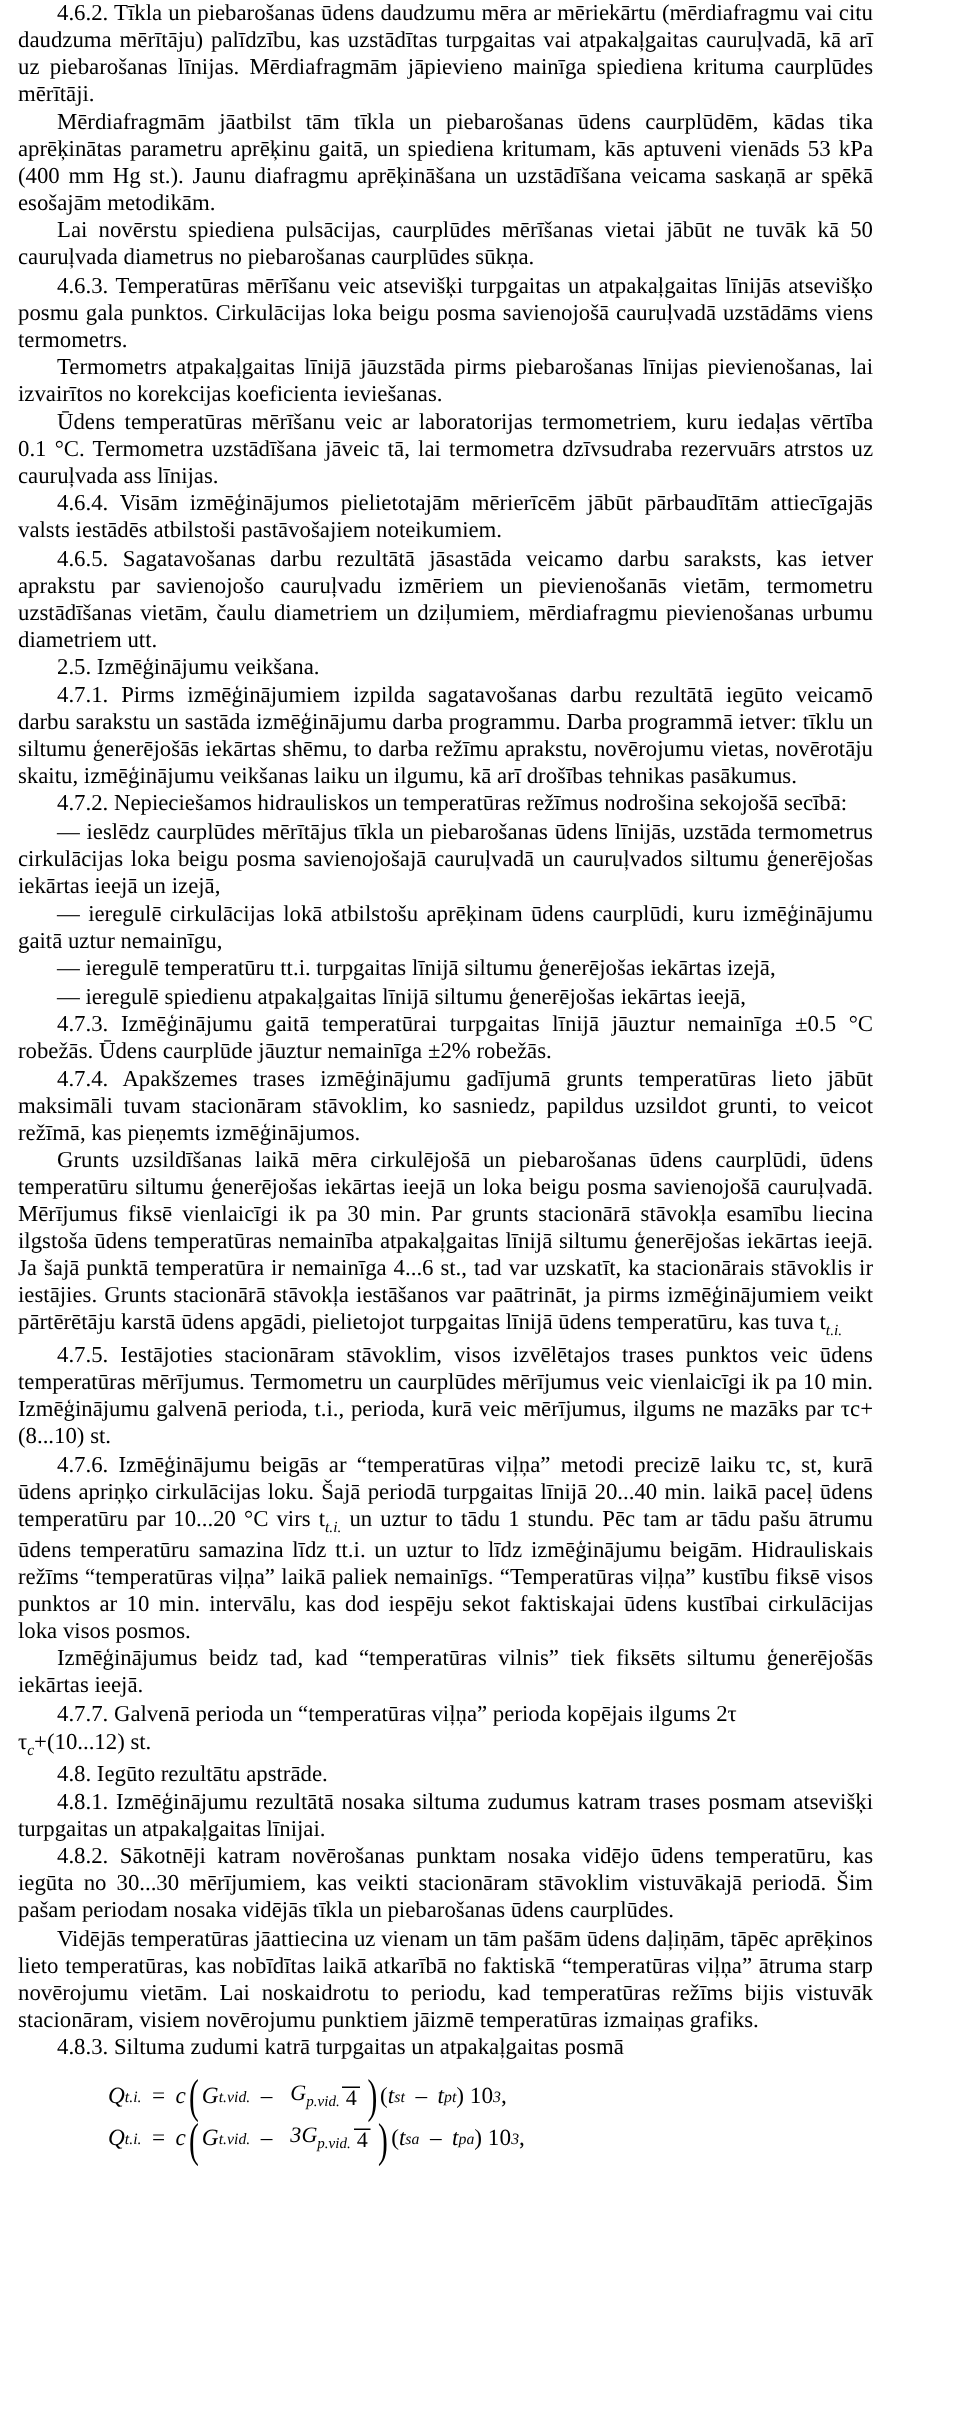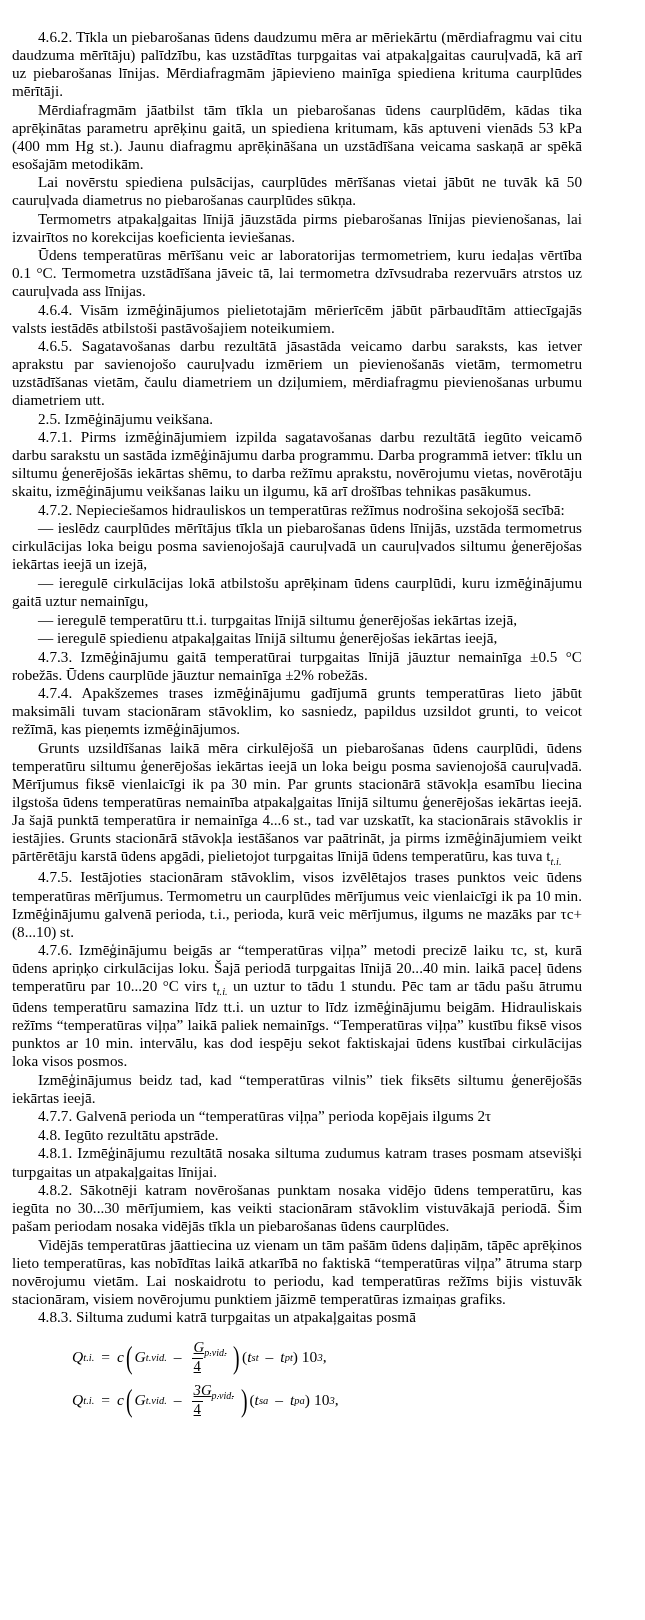--- a/index.html
+++ b/index.html
@@ -10,21 +10,21 @@
   body {
     width: 645px;
     min-height: 1620px;
     font-family: "Liberation Serif", "DejaVu Serif", serif;
     color: #000000;
   }
   .page {
     width: 596px;
     min-height: 1620px;
     box-sizing: border-box;
-    padding: 28px 14px 8px 12px;
+    padding: 0 14px 8px 12px;
     position: relative;
   }
   p {
     margin: 0 0 0.5px 0;
     font-size: 15.2px;
     line-height: 1.185;
     text-align: justify;
     text-justify: inter-word;
     hyphens: manual;
   }
@@ -67,64 +67,65 @@
   }
   .paren-big {
     font-size: 2.05em;
     line-height: 0.6;
     display: inline-block;
     transform: scaleX(0.62);
     font-family: "Liberation Serif", serif;
   }
   .frac {
     display: inline-flex;
-    flex-direction: column;
-    align-items: flex-start;
+    flex-direction: row;
+    align-items: flex-end;
     vertical-align: middle;
     margin: 0 3px;
     line-height: 1.02;
-    text-decoration: underline;
   }
   .frac .num {
     padding: 0 2px;
     font-style: italic;
     font-size: 0.95em;
   }
   .frac .den {
     border-top: 1.2px solid #000;
     padding: 0 2px;
     font-size: 0.95em;
   }
 </style>
 </head>
 <body>
 
 <div class="page">
 
   <p class="ind">4.6.2. Tīkla un piebarošanas ūdens daudzumu mēra ar mēriekārtu (mērdiafragmu vai citu daudzuma mērītāju) palīdzību, kas uzstādītas turpgaitas vai atpakaļgaitas cauruļvadā, kā arī uz piebarošanas līnijas. Mērdiafragmām jāpievieno mainīga spiediena krituma caurplūdes mērītāji.</p>
   <p class="ind">Mērdiafragmām jāatbilst tām tīkla un piebarošanas ūdens caurplūdēm, kādas tika aprēķinātas parametru aprēķinu gaitā, un spiediena kritumam, kās aptuveni vienāds 53 kPa (400 mm Hg st.). Jaunu diafragmu aprēķināšana un uzstādīšana veicama saskaņā ar spēkā esošajām metodikām.</p>
   <p class="ind">Lai novērstu spiediena pulsācijas, caurplūdes mērīšanas vietai jābūt ne tuvāk kā 50 cauruļvada diametrus no piebarošanas caurplūdes sūkņa.</p>
+  <p class="ind">4.6.3. Temperatūras mērīšanu veic atsevišķi turpgaitas un atpakaļgaitas līnijās atsevišķo posmu gala punktos. Cirkulācijas loka beigu posma savienojošā cauruļvadā uzstādāms viens termometrs.</p>
   <p class="ind">Termometrs atpakaļgaitas līnijā jāuzstāda pirms piebarošanas līnijas pievienošanas, lai izvairītos no korekcijas koeficienta ieviešanas.</p>
   <p class="ind">Ūdens temperatūras mērīšanu veic ar laboratorijas termometriem, kuru iedaļas vērtība 0.1 °C. Termometra uzstādīšana jāveic tā, lai termometra dzīvsudraba rezervuārs atrstos uz cauruļvada ass līnijas.</p>
   <p class="ind">4.6.4. Visām izmēģinājumos pielietotajām mērierīcēm jābūt pārbaudītām attiecīgajās valsts iestādēs atbilstoši pastāvošajiem noteikumiem.</p>
   <p class="ind">4.6.5. Sagatavošanas darbu rezultātā jāsastāda veicamo darbu saraksts, kas ietver aprakstu par savienojošo cauruļvadu izmēriem un pievienošanās vietām, termometru uzstādīšanas vietām, čaulu diametriem un dziļumiem, mērdiafragmu pievienošanas urbumu diametriem utt.</p>
   <p class="ind">2.5. Izmēģinājumu veikšana.</p>
   <p class="ind">4.7.1. Pirms izmēģinājumiem izpilda sagatavošanas darbu rezultātā iegūto veicamō darbu sarakstu un sastāda izmēģinājumu darba programmu. Darba programmā ietver: tīklu un siltumu ģenerējošās iekārtas shēmu, to darba režīmu aprakstu, novērojumu vietas, novērotāju skaitu, izmēģinājumu veikšanas laiku un ilgumu, kā arī drošības tehnikas pasākumus.</p>
   <p class="ind">4.7.2. Nepieciešamos hidrauliskos un temperatūras režīmus nodrošina sekojošā secībā:</p>
   <p class="dash">— ieslēdz caurplūdes mērītājus tīkla un piebarošanas ūdens līnijās, uzstāda termometrus cirkulācijas loka beigu posma savienojošajā cauruļvadā un cauruļvados siltumu ģenerējošas iekārtas ieejā un izejā,</p>
   <p class="dash">— ieregulē cirkulācijas lokā atbilstošu aprēķinam ūdens caurplūdi, kuru izmēģinājumu gaitā uztur nemainīgu,</p>
   <p class="dash">— ieregulē temperatūru tt.i. turpgaitas līnijā siltumu ģenerējošas iekārtas izejā,</p>
   <p class="dash">— ieregulē spiedienu atpakaļgaitas līnijā siltumu ģenerējošas iekārtas ieejā,</p>
   <p class="ind">4.7.3. Izmēģinājumu gaitā temperatūrai turpgaitas līnijā jāuztur nemainīga ±0.5 °C robežās. Ūdens caurplūde jāuztur nemainīga ±2% robežās.</p>
   <p class="ind">4.7.4. Apakšzemes trases izmēģinājumu gadījumā grunts temperatūras lieto jābūt maksimāli tuvam stacionāram stāvoklim, ko sasniedz, papildus uzsildot grunti, to veicot režīmā, kas pieņemts izmēģinājumos.</p>
   <p class="ind"><span>Grunts uzsildīšanas laikā mēra cirkulējošā un piebarošanas ūdens caurplūdi, ūdens temperatūru siltumu ģenerējošas iekārtas ieejā un loka beigu posma savienojošā cauruļvadā. Mērījumus fiksē vienlaicīgi ik pa 30 min. Par grunts stacionārā stāvokļa esamību liecina ilgstoša ūdens temperatūras nemainība atpakaļgaitas līnijā siltumu ģenerējošas iekārtas ieejā. Ja šajā punktā temperatūra ir nemainīga 4...6 st., tad var uzskatīt, ka stacionārais stāvoklis ir iestājies. Grunts stacionārā stāvokļa iestāšanos var paātrināt, ja pirms izmēģinājumiem veikt pārtērētāju karstā ūdens apgādi, pielietojot turpgaitas līnijā ūdens temperatūru, kas tuva t</span><span class="sub">t.i.</span></p>
   <p class="ind">4.7.5. Iestājoties stacionāram stāvoklim, visos izvēlētajos trases punktos veic ūdens temperatūras mērījumus. Termometru un caurplūdes mērījumus veic vienlaicīgi ik pa 10 min. Izmēģinājumu galvenā perioda, t.i., perioda, kurā veic mērījumus, ilgums ne mazāks par τc+ (8...10) st.</p>
   <p class="ind"><span>4.7.6. Izmēģinājumu beigās ar “temperatūras viļņa” metodi precizē laiku τc, st, kurā ūdens apriņķo cirkulācijas loku. Šajā periodā turpgaitas līnijā 20...40 min. laikā paceļ ūdens temperatūru par 10...20 °C virs t</span><span class="sub">t.i.</span><span> un uztur to tādu 1 stundu. Pēc tam ar tādu pašu ātrumu ūdens temperatūru samazina līdz tt.i. un uztur to līdz izmēģinājumu beigām. Hidrauliskais režīms “temperatūras viļņa” laikā paliek nemainīgs. “Temperatūras viļņa” kustību fiksē visos punktos ar 10 min. intervālu, kas dod iespēju sekot faktiskajai ūdens kustībai cirkulācijas loka visos posmos.</span></p>
   <p class="ind">Izmēģinājumus beidz tad, kad “temperatūras vilnis” tiek fiksēts siltumu ģenerējošās iekārtas ieejā.</p>
   <p class="ind"><span>4.7.7. Galvenā perioda un “temperatūras viļņa” perioda kopējais ilgums 2τ</span></p>
+  <p class="noind"><span>τ</span><span class="sub">c</span><span>+(10...12) st.</span></p>
   <p class="ind">4.8. Iegūto rezultātu apstrāde.</p>
   <p class="ind">4.8.1. Izmēģinājumu rezultātā nosaka siltuma zudumus katram trases posmam atsevišķi turpgaitas un atpakaļgaitas līnijai.</p>
   <p class="ind">4.8.2. Sākotnēji katram novērošanas punktam nosaka vidējo ūdens temperatūru, kas iegūta no 30...30 mērījumiem, kas veikti stacionāram stāvoklim vistuvākajā periodā. Šim pašam periodam nosaka vidējās tīkla un piebarošanas ūdens caurplūdes.</p>
   <p class="ind">Vidējās temperatūras jāattiecina uz vienam un tām pašām ūdens daļiņām, tāpēc aprēķinos lieto temperatūras, kas nobīdītas laikā atkarībā no faktiskā “temperatūras viļņa” ātruma starp novērojumu vietām. Lai noskaidrotu to periodu, kad temperatūras režīms bijis vistuvāk stacionāram, visiem novērojumu punktiem jāizmē temperatūras izmaiņas grafiks.</p>
   <p class="ind">4.8.3. Siltuma zudumi katrā turpgaitas un atpakaļgaitas posmā</p>
 
   <div class="formula-block">
 
     <div class="formula-row">
       <span class="fvar">Q</span>

